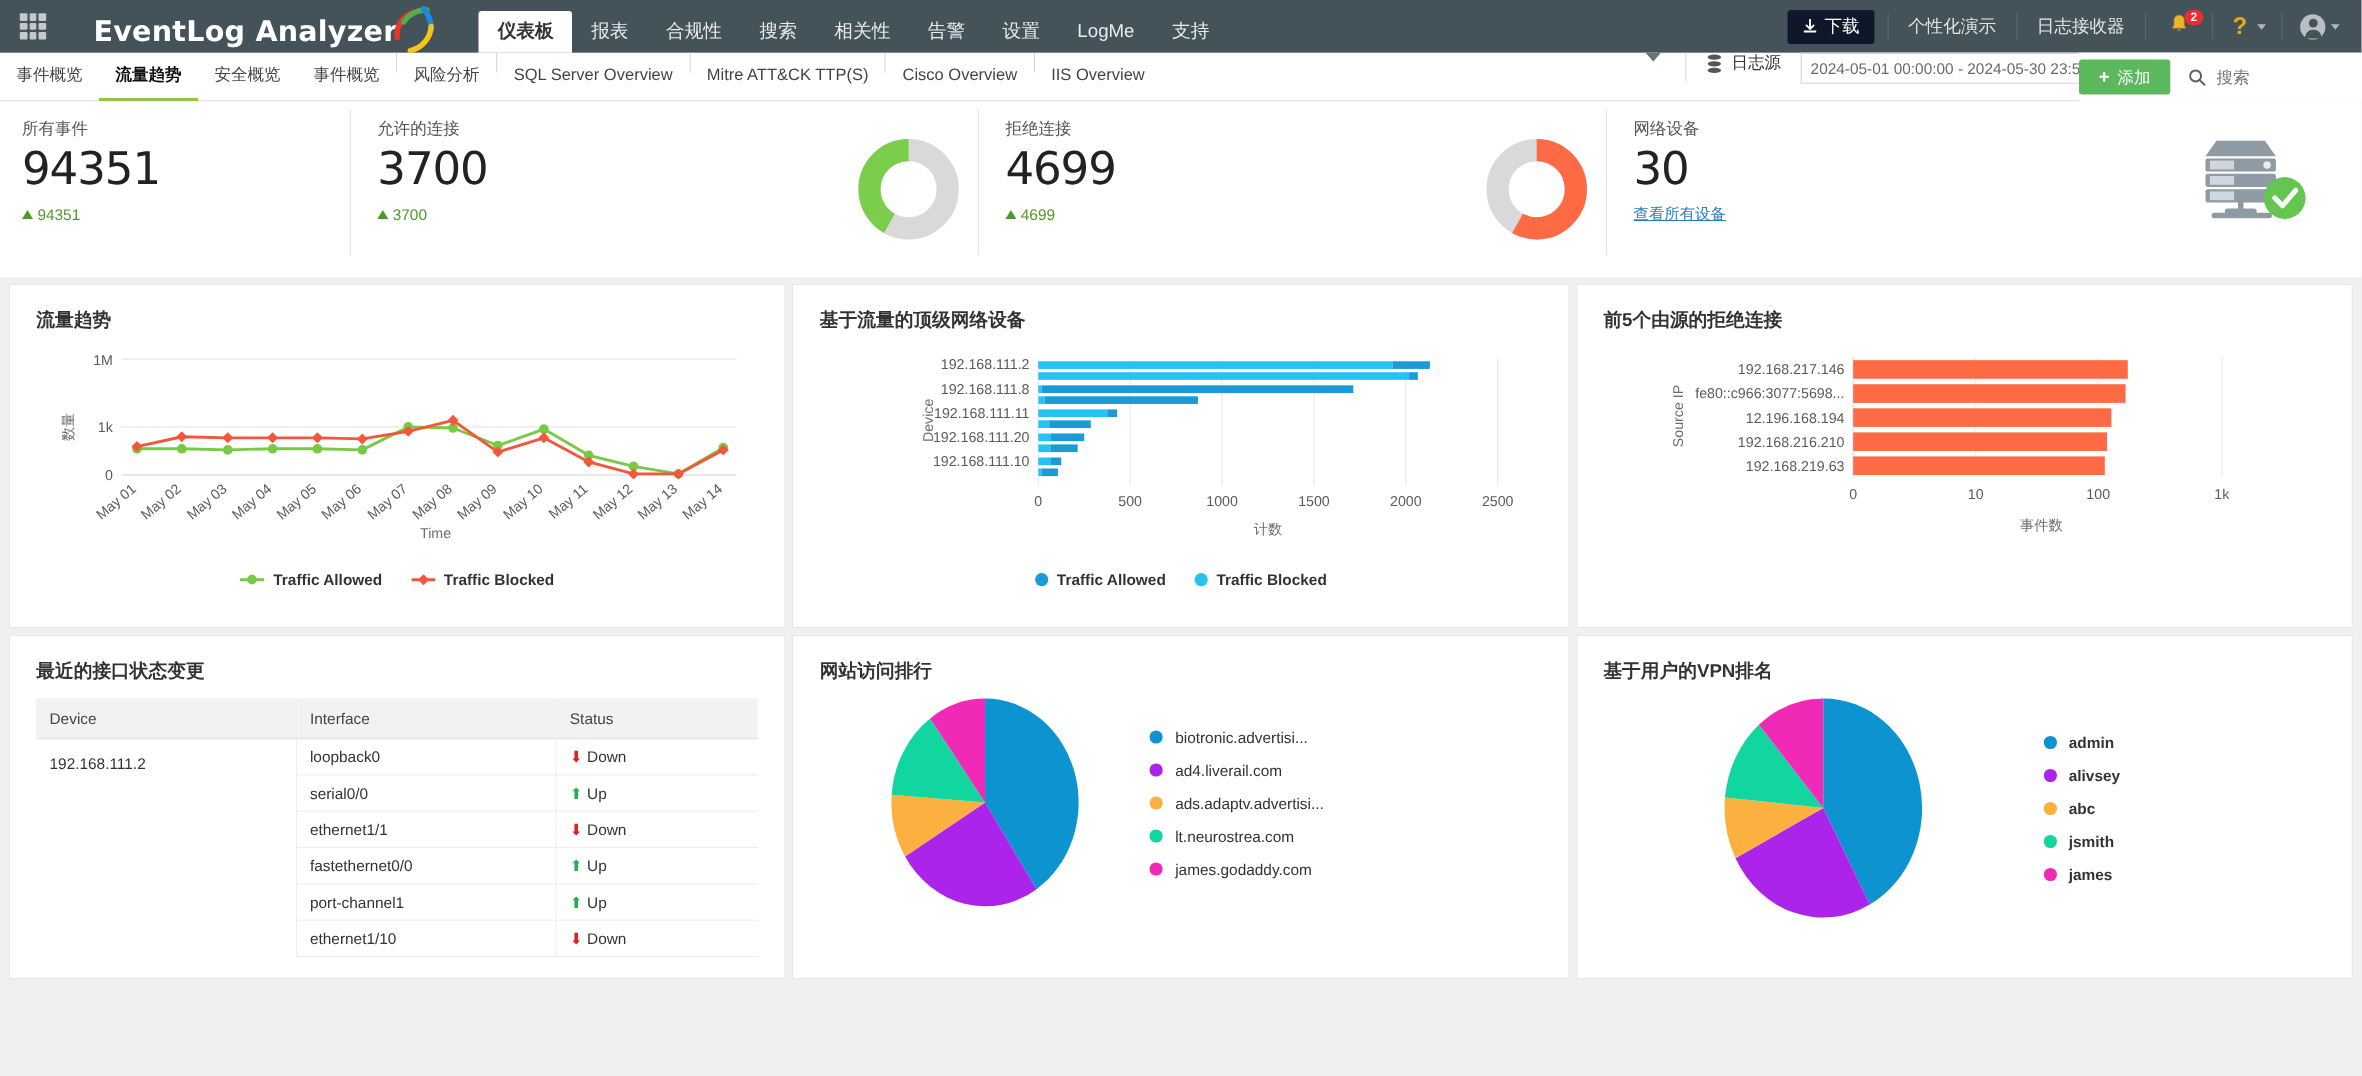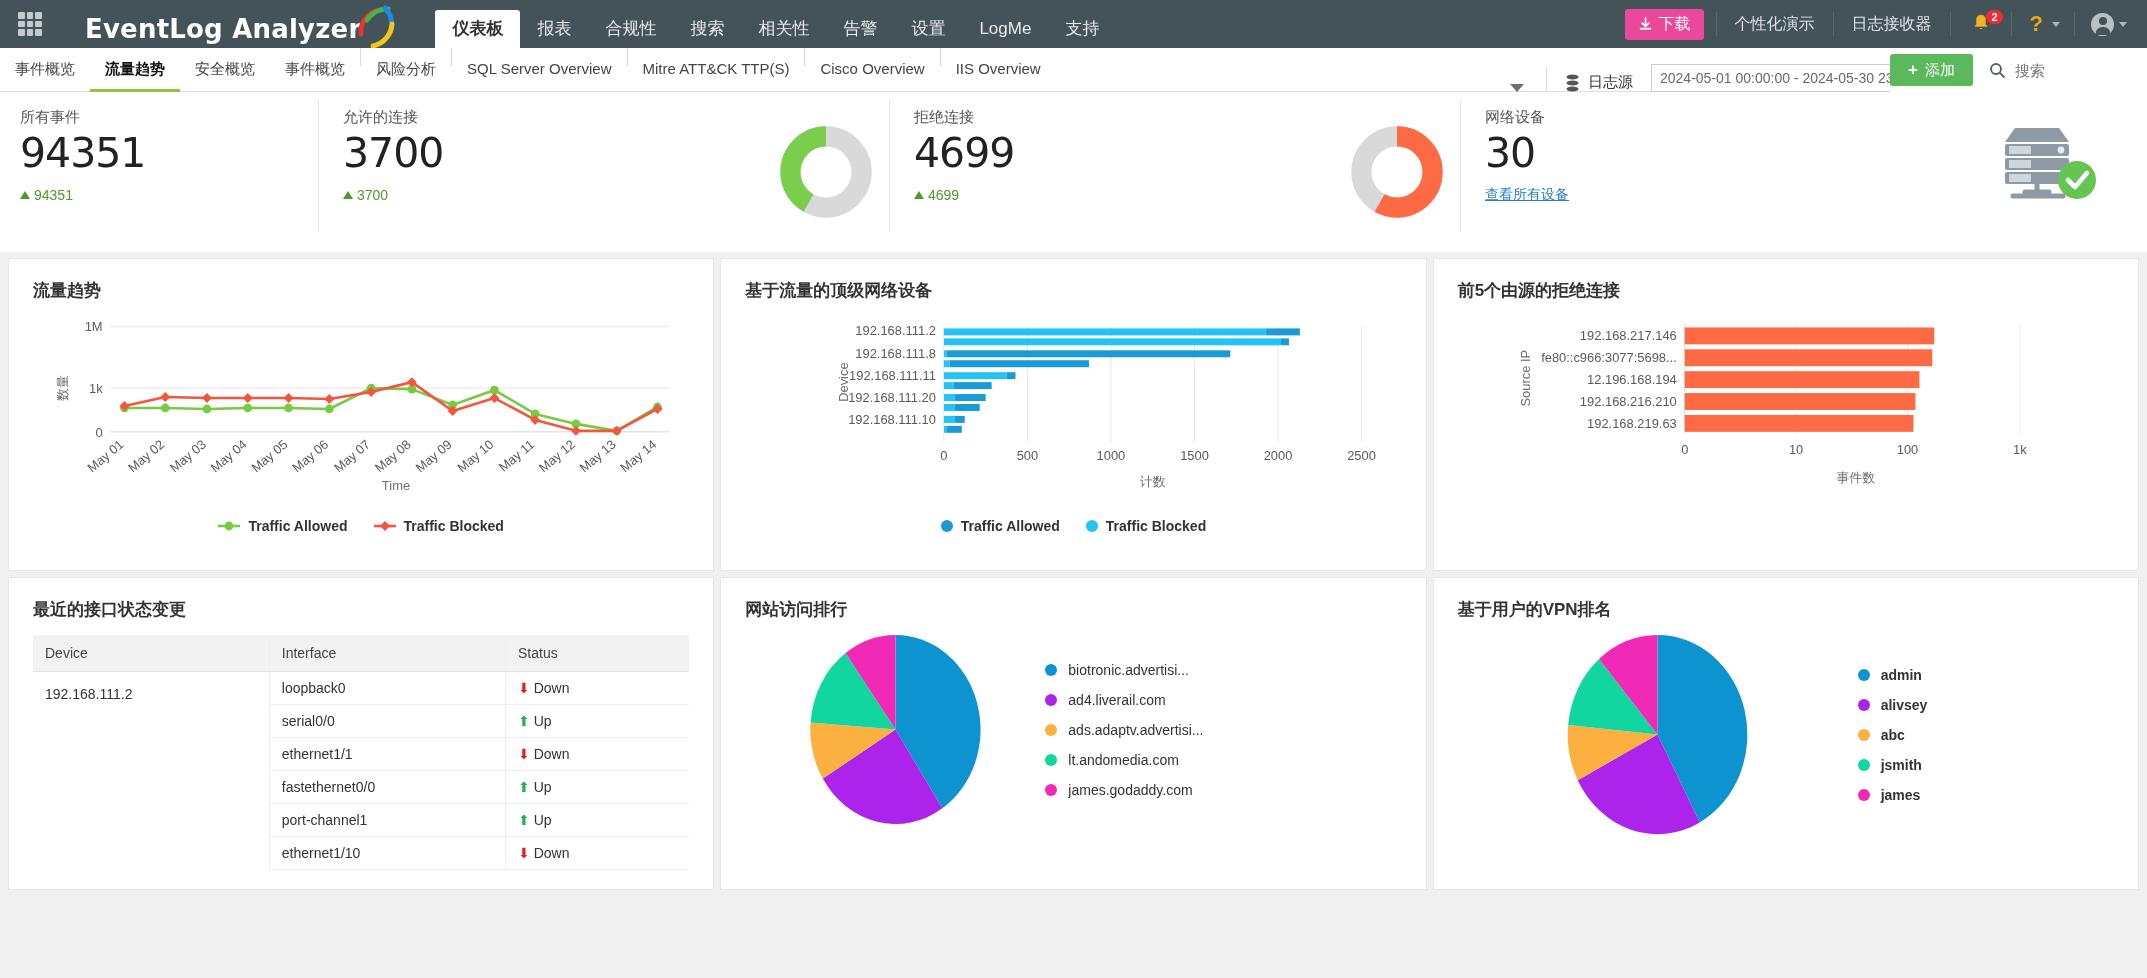--- a/index.html
+++ b/index.html
@@ -24,21 +24,21 @@
   .brand-swoosh { width: 42px; height: 44px; margin-left: -6px; margin-bottom: -4px; }
 
   .mainnav { display: flex; align-items: flex-end; height: 48px; margin-left: 38px; }
   .mainnav .item {
     color: #e8eaec; font-size: 17px; padding: 0 17px; height: 38px; line-height: 38px;
     cursor: pointer; white-space: nowrap;
   }
   .mainnav .item.active { background: #fff; color: #333; font-weight: 600; border-radius: 3px 3px 0 0; }
 
   .topright { position: absolute; right: 0; top: 0; height: 48px; display: flex; align-items: center; }
-  .dl-btn { background: #ec4899; color: #fff; font-size: 16px; padding: 5px 13px;
+  .dl-btn { background: #0f172a; color: #fff; font-size: 16px; padding: 5px 13px;
     border-radius: 3px; display: flex; align-items: center; gap: 6px; cursor: pointer; margin-right: 12px; }
   .dl-btn svg { width: 15px; height: 15px; }
   .tr-sep { width: 1px; height: 24px; background: #5c686f; }
   .tr-item { color: #e0e4e6; font-size: 16px; padding: 0 18px; cursor: pointer; white-space: nowrap; }
   .bell-wrap { position: relative; padding: 0 20px; cursor: pointer; }
   .bell-badge { position:absolute; top:-2px; right: 8px; background: #ef2b33; color:#fff;
     font-size: 11px; border-radius: 9px; padding: 1px 5px; font-weight: bold; }
   .q-mark { color:#e6a817; font-size: 22px; font-weight: bold; padding: 0 4px 0 18px; cursor: pointer; }
   .caret { width:0;height:0;border-left:4px solid transparent;border-right:4px solid transparent;
     border-top:5px solid #aeb7bc; display:inline-block; margin-left:5px; }
@@ -52,21 +52,21 @@
   .subbar {
     height: 44px; background: #fff; border-bottom: 1px solid #ddd;
     display: flex; align-items: center; position: relative;
   }
   .subtabs { display: flex; align-items: flex-start; height: 44px; padding-left: 0; }
   .subtabs .stab { font-size: 15px; color: #444; padding: 0 15px; height: 44px;
     line-height: 42px; cursor: pointer; white-space: nowrap; }
   .subtabs .stab.active { color: #111; font-weight: bold; border-bottom: 3px solid #8dc63f; }
   .subtabs .vsep { width: 1px; height: 18px; background: #d8d8d8; }
 
-  .toolbar-right { position: absolute; right: 0; top: 0; height: 44px; display: flex; align-items: flex-end; }
+  .toolbar-right { position: absolute; right: 14px; top: 0; height: 44px; display: flex; align-items: flex-start; }
   .tb-caret { padding: 0 22px; cursor: pointer; }
   .tb-caret i { width:0;height:0;border-left:7px solid transparent;border-right:7px solid transparent;
     border-top:8px solid #6b7277; display:block;}
   .tb-sep { width: 1px; height: 26px; background: #dcdcdc; }
   .logsrc { display:flex; align-items:center; gap:8px; font-size: 15px; color:#333; padding: 0 18px; cursor:pointer;}
   .datebox { display: flex; align-items: stretch; border: 1px solid #ccc; height: 28px; background:#fff; }
   .datebox input { border: 0; outline: 0; font-size: 14px; color: #6a6a6a; width: 330px;
     padding: 0 8px; font-family: "Liberation Sans", sans-serif; background: #fff;}
   .cal-btn { width: 30px; background: #5c666d; display:flex; align-items:center; justify-content:center; cursor:pointer;}
   .tb-ic { padding: 0 13px; cursor: pointer; color: #4a5157; }
@@ -593,21 +593,21 @@
         <div class="li">
           <span class="dot" style="background:#ac23ea"></span>
           <span>ad4.liverail.com</span>
         </div>
         <div class="li">
           <span class="dot" style="background:#fbb040"></span>
           <span>ads.adaptv.advertisi...</span>
         </div>
         <div class="li">
           <span class="dot" style="background:#12d6a0"></span>
-          <span>lt.andomedia.com</span>
+          <span>lt.neurostrea.com</span>
         </div>
         <div class="li">
           <span class="dot" style="background:#f02ab6"></span>
           <span>james.godaddy.com</span>
         </div>
       </div>
     </div>
   </div>
 
   <div class="panel">

